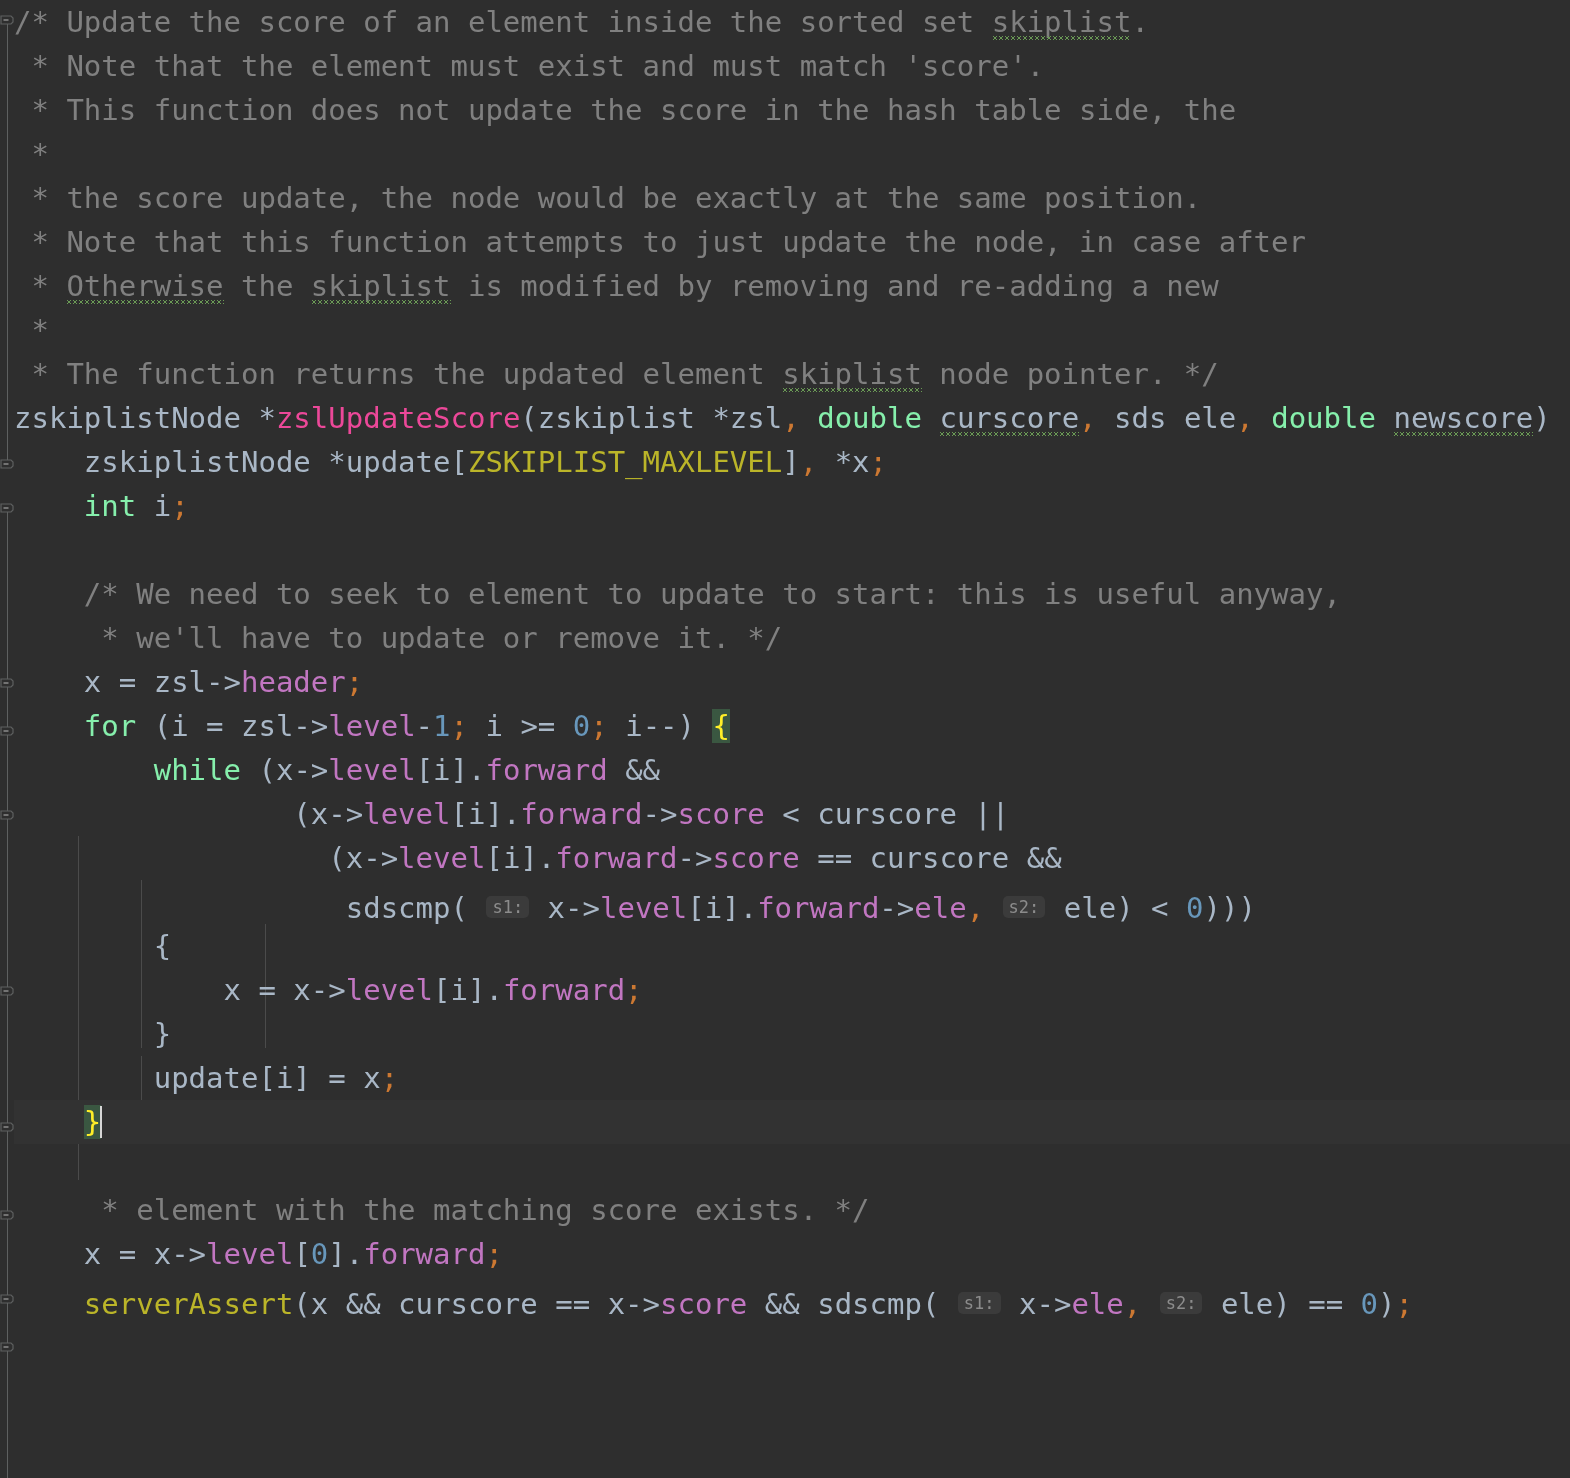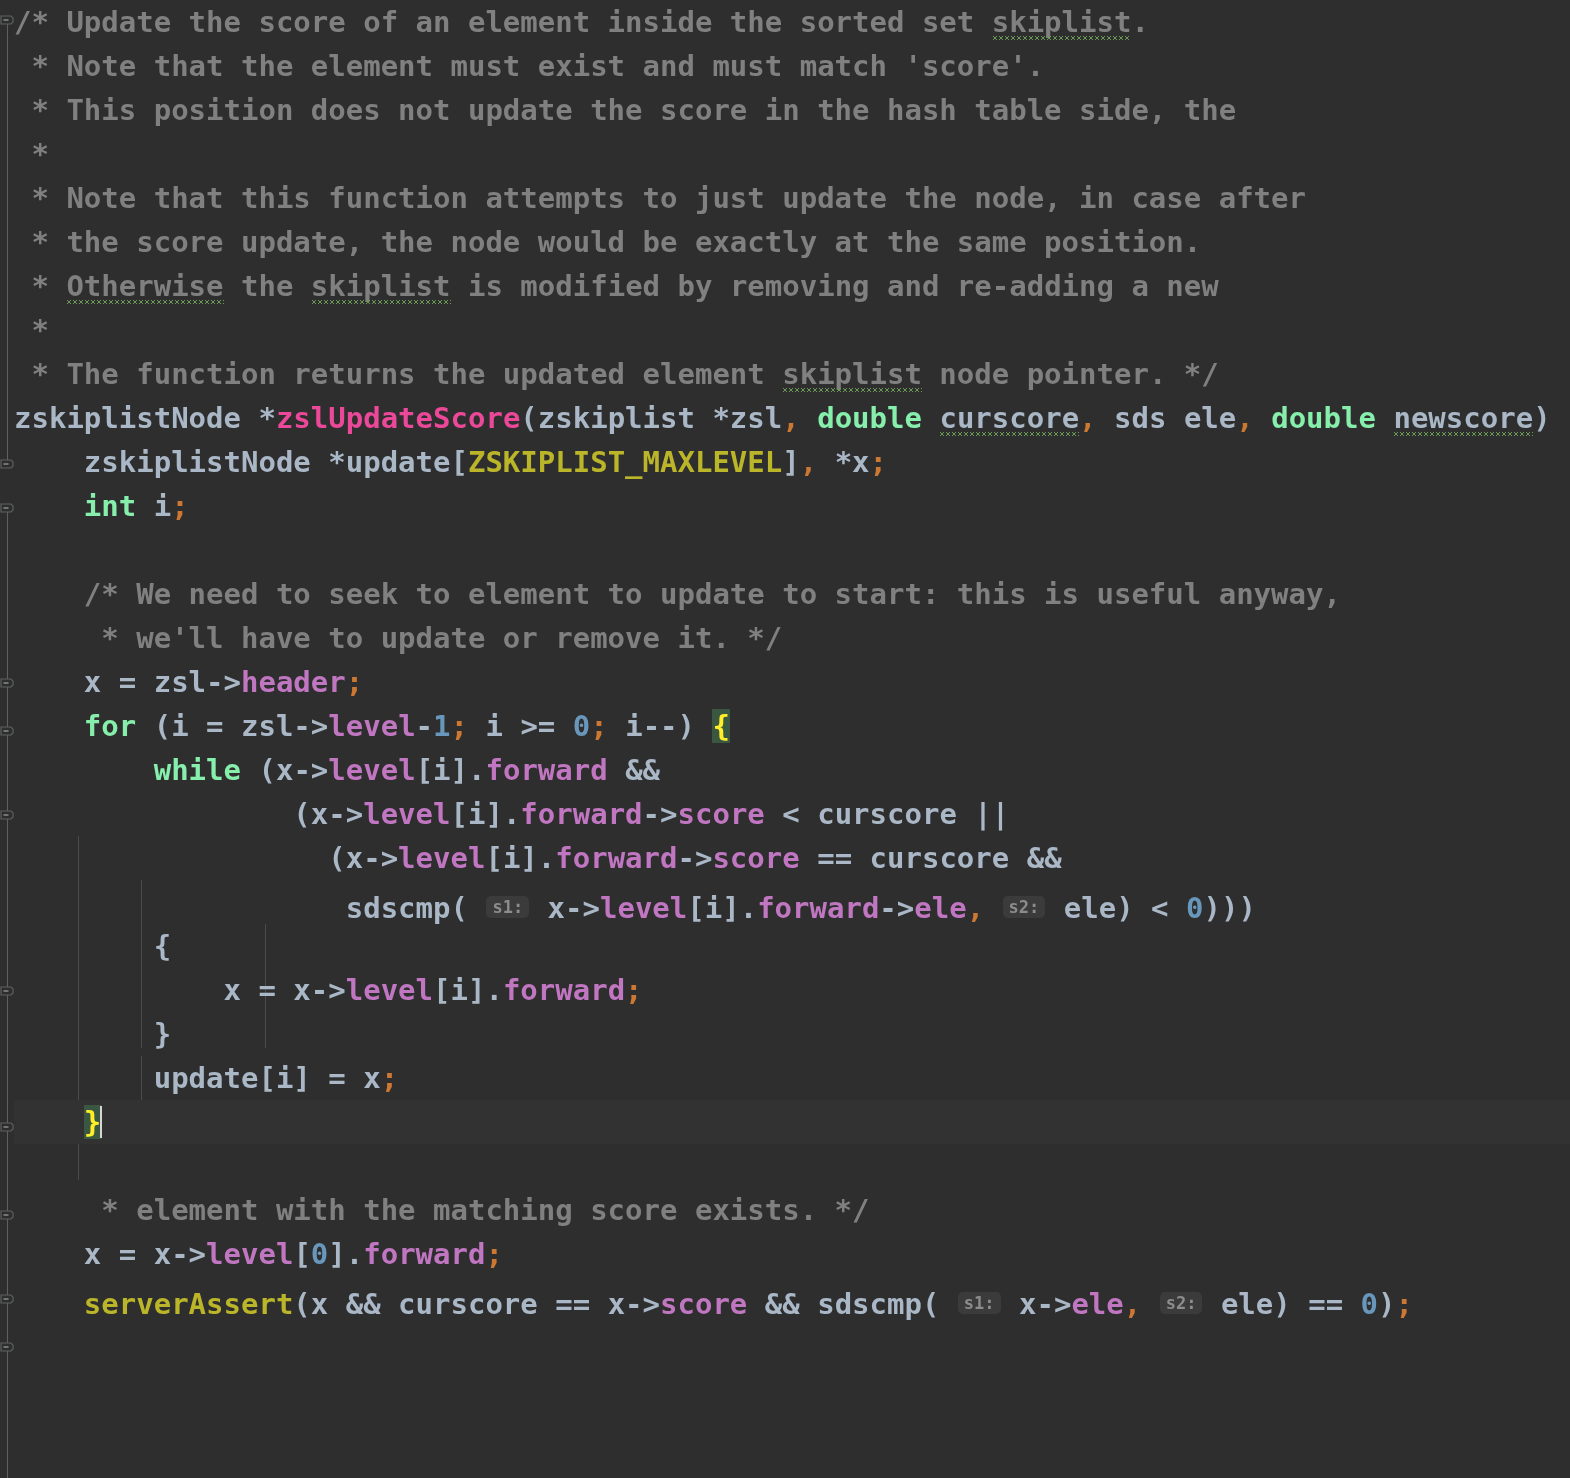--- a/index.html
+++ b/index.html
@@ -45,21 +45,20 @@
   }
   .fold-marker svg { display:block; }
 
   
   #code {
     position: absolute;
     left: 0; top: 0;
     width: 1570px;
     height: 1478px;
     z-index: 2;
-    font-weight: bold;
   }
   .line {
     position: relative;
     height: 44px;
     line-height: 44px;
     font-size: 29px;
     white-space: pre;
     padding-left: 14px;
     letter-spacing: 0px;
     color: #a9b7c6;
@@ -214,29 +213,29 @@
   <div class="iguide" style="left:141px; top:880px; height:168px;"></div>
   <div class="iguide" style="left:141px; top:1056px; height:88px;"></div>
   <div class="iguide" style="left:265px; top:924px; height:124px;"></div>
 
   <div id="code">
 
     <div class="line"><span class="cmt">/* Update the score of an element inside the sorted set </span><span class="cmt squig">skiplist</span><span class="cmt">.</span></div>
 
     <div class="line"><span class="cmt"> * Note that the element must exist and must match 'score'.</span></div>
 
-    <div class="line"><span class="cmt"> * This position does not update the score in the hash table side, the</span></div>
+    <div class="line"><span class="cmt"> * This function does not update the score in the hash table side, the</span></div>
 
 
     <div class="line"><span class="cmt"> *</span></div>
 
+    <div class="line"><span class="cmt"> * the score update, the node would be exactly at the same position.</span></div>
+
     <div class="line"><span class="cmt"> * Note that this function attempts to just update the node, in case after</span></div>
 
-    <div class="line"><span class="cmt"> * the score update, the node would be exactly at the same position.</span></div>
-
     <div class="line"><span class="cmt"> * </span><span class="cmt squig">Otherwise</span><span class="cmt"> the </span><span class="cmt squig">skiplist</span><span class="cmt"> is modified by removing and re-adding a new</span></div>
 
 
     <div class="line"><span class="cmt"> *</span></div>
 
     <div class="line"><span class="cmt"> * The function returns the updated element </span><span class="cmt squig">skiplist</span><span class="cmt"> node pointer. */</span></div>
 
     <div class="line"><span class="txt">zskiplistNode </span><span class="txt">*</span><span class="fn">zslUpdateScore</span><span class="txt">(zskiplist *zsl</span><span class="pn">,</span><span class="txt"> </span><span class="kw">double</span><span class="txt"> </span><span class="txt squig">curscore</span><span class="pn">,</span><span class="txt"> sds ele</span><span class="pn">,</span><span class="txt"> </span><span class="kw">double</span><span class="txt"> </span><span class="txt squig">newscore</span><span class="txt">) {</span></div>
 
     <div class="line"><span class="txt">    zskiplistNode *update[</span><span class="macro">ZSKIPLIST_MAXLEVEL</span><span class="txt">]</span><span class="pn">,</span><span class="txt"> *x</span><span class="pn">;</span></div>

